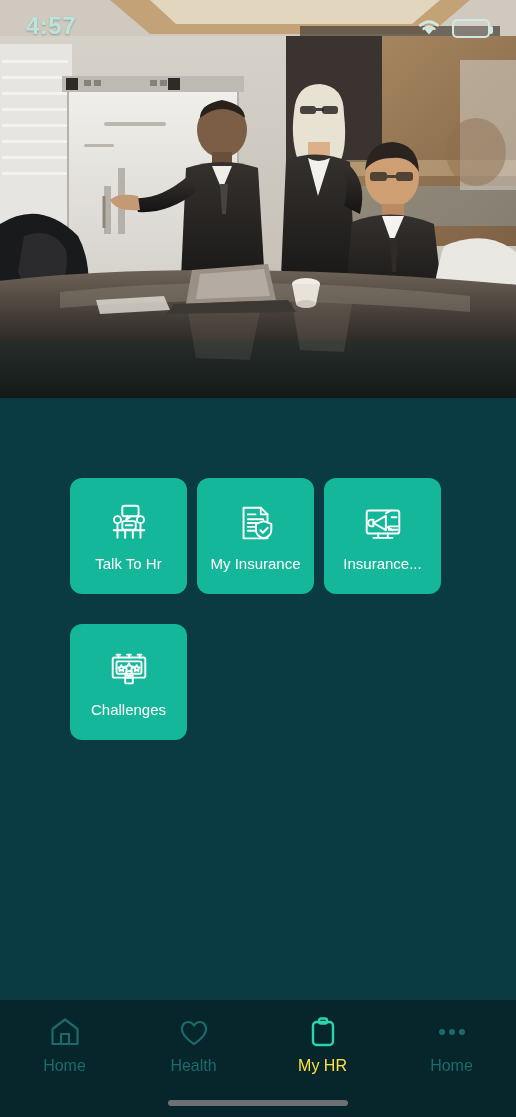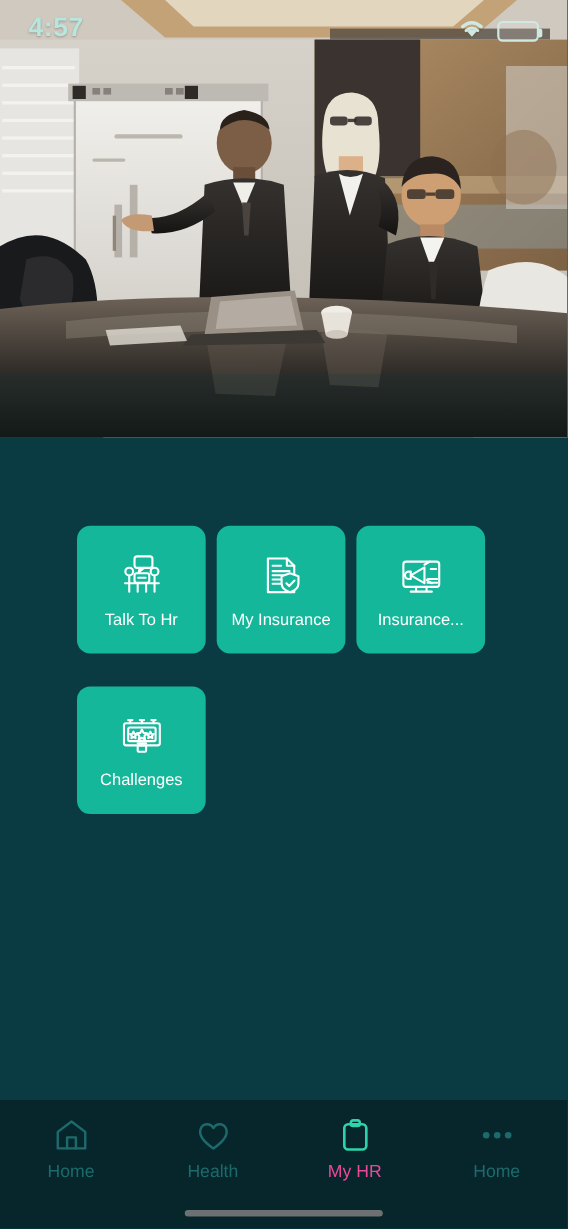--- a/index.html
+++ b/index.html
@@ -65,21 +65,21 @@
     background:#06262b; display:flex; align-items:flex-start;
     padding-top:14px; z-index:15;
   }
   .tab {
     flex:1; display:flex; flex-direction:column;
     align-items:center; justify-content:flex-start; gap:7px; cursor:pointer;
   }
   .tab-icon { height:36px; display:flex; align-items:center; justify-content:center; }
   .tab-icon svg { display:block; }
   .tab-label { font-size:16px; color:#1d6a6c; white-space:nowrap; }
-  .tab.active .tab-label { color:#ec4899; }
+  .tab.active .tab-label { color:#fde047; }
   .home-indicator {
     position:absolute; bottom:11px; left:50%; transform:translateX(-50%);
     width:180px; height:6px; background:#6e7173; border-radius:3px; z-index:16;
   }
 </style>
 </head>
 <body>
 
 <div class="phone">
 

